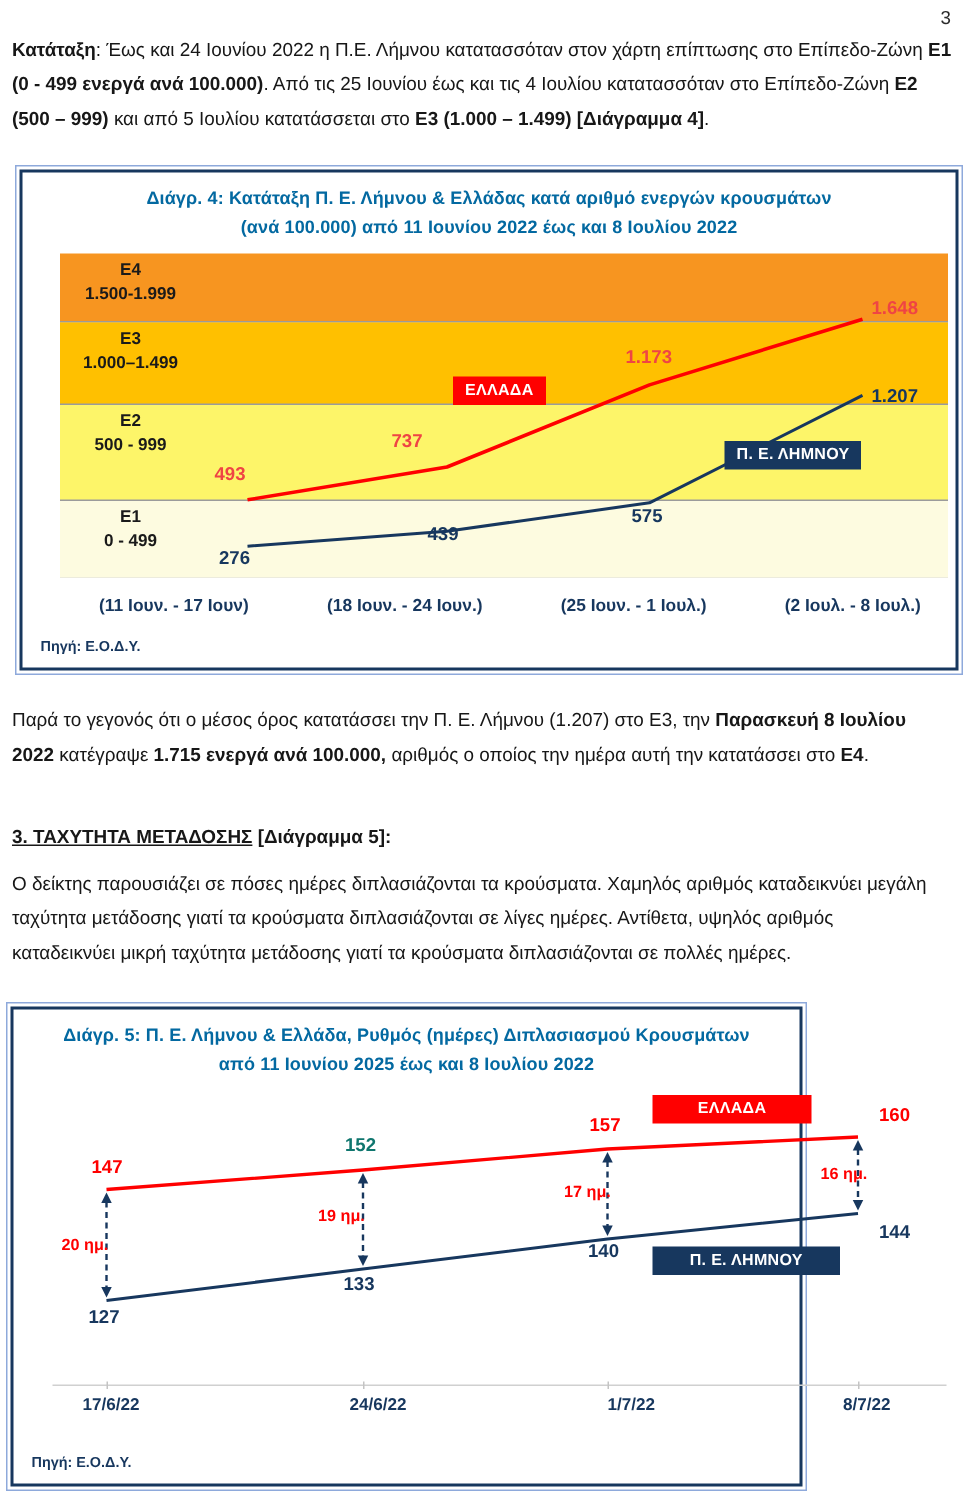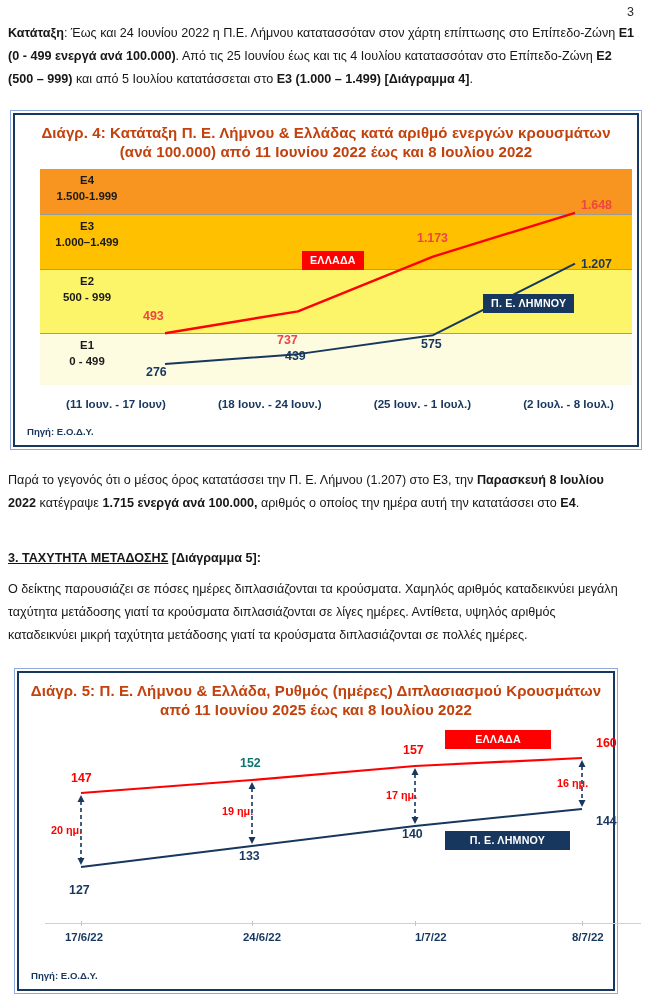--- a/index.html
+++ b/index.html
@@ -46,27 +46,27 @@
     border: 1px solid #8ea9db;
     padding: 2px;
   }
   .chart-inner {
     border: 2px solid #17375e;
     width: 100%; height: 100%;
     position: relative;
     background: #ffffff;
   }
   .chart1 { left: 10px; top: 110px; width: 632px; height: 340px; }
-  .chart2 { left: 14px; top: 668px; width: 604px; height: 326px; }
+  .chart2 { left: 4px; top: 668px; width: 534px; height: 326px; }
 
   .chart-title {
     position: absolute; left: 0; right: 0; top: 8px;
     text-align: center;
-    font-size: 15px; font-weight: bold;
-    color: #c2410c;
+    font-size: 12px; font-weight: bold;
+    color: #0369a1;
     line-height: 19px;
     letter-spacing: 0.1px;
   }
   .chart-title .l2 { display: block; }
 
   .source {
     position: absolute; left: 12px; bottom: 8px;
     font-size: 9.6px; font-weight: bold; color: #17375e;
   }
 
@@ -183,21 +183,21 @@
             <span class="r">0 - 499</span>
           </div>
         </div>
 
         <svg class="svg-layer" viewBox="0 0 592 216" preserveAspectRatio="none">
           <polyline points="125,165 258,143 393,88 535,44" fill="none" stroke="#ff0000" stroke-width="2.4" stroke-linejoin="round"></polyline>
           <polyline points="125,196 258,186 393,167 535,95" fill="none" stroke="#17375e" stroke-width="2.0" stroke-linejoin="round"></polyline>
         </svg>
 
         <div class="dlabel dl-red" style="left:103px;top:140px;">493</div>
-        <div class="dlabel dl-red" style="left:237px;top:118px;margin-top:46px;">737</div>
+        <div class="dlabel dl-red" style="left:221px;top:118px;">737</div>
         <div class="dlabel dl-red" style="left:377px;top:62px;">1.173</div>
         <div class="dlabel dl-red" style="left:541px;top:29px;">1.648</div>
 
         <div class="dlabel dl-navy" style="left:106px;top:196px;">276</div>
         <div class="dlabel dl-navy" style="left:245px;top:180px;">439</div>
         <div class="dlabel dl-navy" style="left:381px;top:168px;">575</div>
         <div class="dlabel dl-navy" style="left:541px;top:88px;">1.207</div>
 
         <div class="tag tag-red" style="left:262px;top:82px;">ΕΛΛΑΔΑ</div>
         <div class="tag tag-navy" style="left:443px;top:125px;">Π. Ε. ΛΗΜΝΟΥ</div>
@@ -260,21 +260,21 @@
             <path d="M537,29 l-3.5,7 l7,0 z" fill="#17375e"></path>
             <path d="M537,76 l-3.5,-7 l7,0 z" fill="#17375e"></path>
           </g>
         </svg>
 
         <div class="dlabel" style="left:26px;top:40px;color:#ff0000;">147</div>
         <div class="dlabel" style="left:195px;top:25px;color:#0f766e;">152</div>
         <div class="dlabel" style="left:358px;top:12px;color:#ff0000;">157</div>
         <div class="dlabel" style="left:551px;top:5px;color:#ff0000;">160</div>
 
-        <div class="dlabel dl-navy" style="left:24px;top:140px;margin-top:12px;">127</div>
+        <div class="dlabel dl-navy" style="left:24px;top:140px;">127</div>
         <div class="dlabel dl-navy" style="left:194px;top:118px;">133</div>
         <div class="dlabel dl-navy" style="left:357px;top:96px;">140</div>
         <div class="dlabel dl-navy" style="left:551px;top:83px;">144</div>
 
         <div class="gaplab" style="left:6px;top:93px;">20 ημ.</div>
         <div class="gaplab" style="left:177px;top:74px;">19 ημ.</div>
         <div class="gaplab" style="left:341px;top:58px;">17 ημ.</div>
         <div class="gaplab" style="left:512px;top:46px;">16 ημ.</div>
 
         <div class="tag tag-red" style="left:400px;top:-1px;width:106px;">ΕΛΛΑΔΑ</div>

